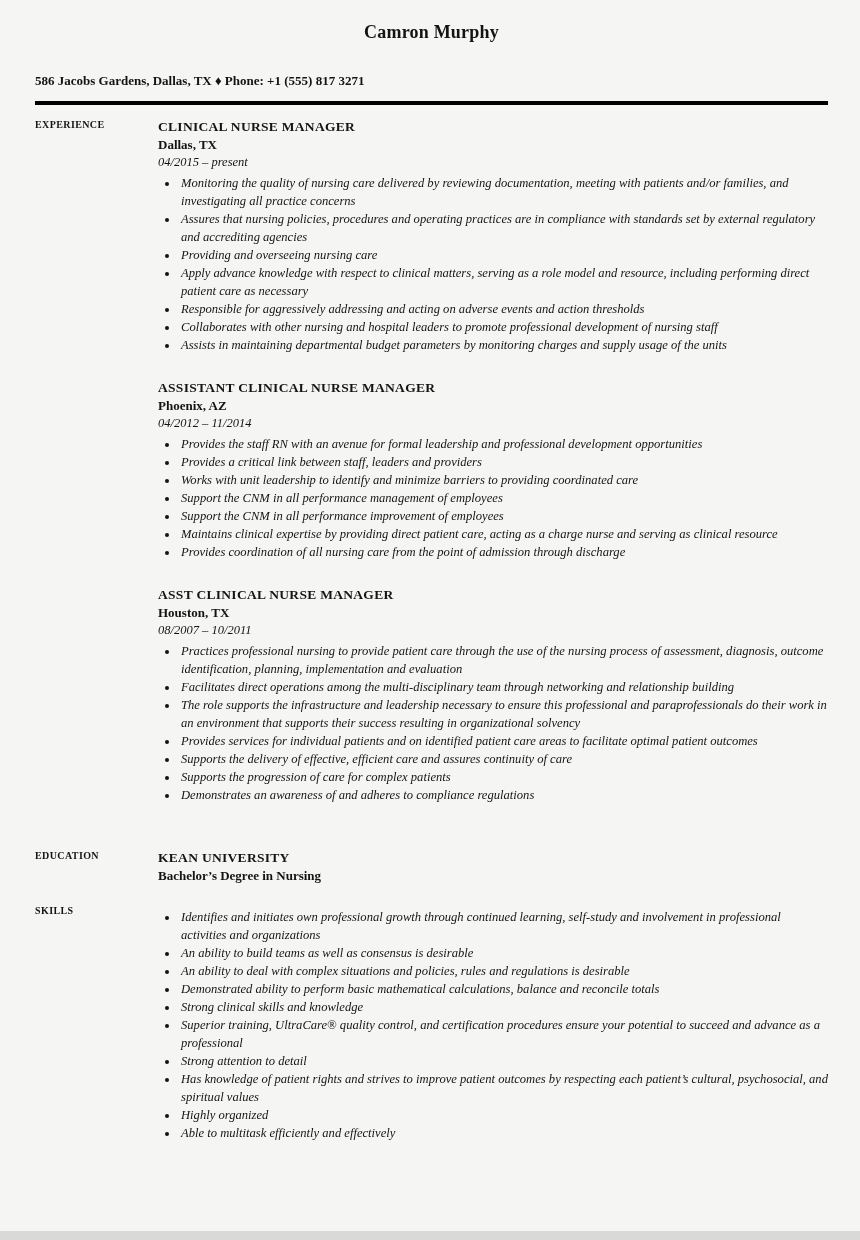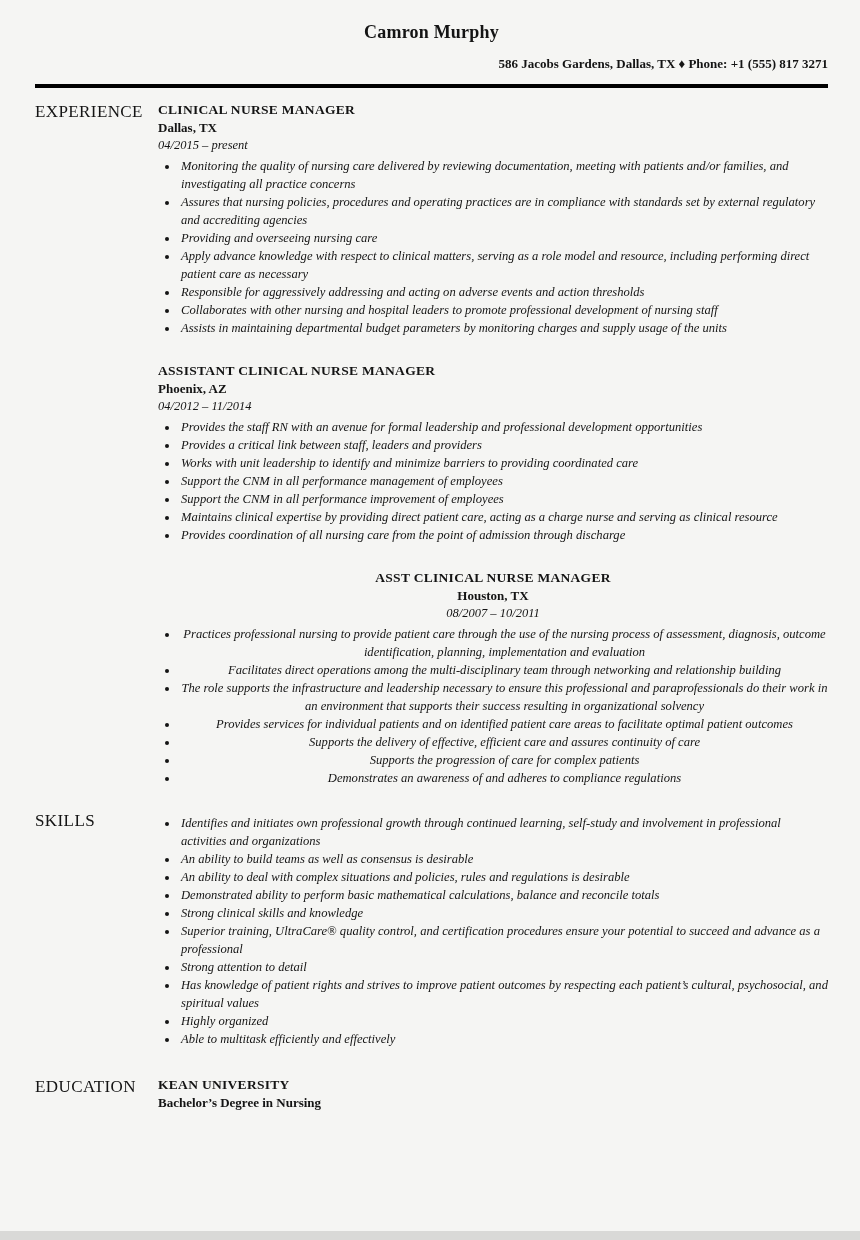--- a/index.html
+++ b/index.html
@@ -16,49 +16,49 @@
   .page { padding:22px 32px 30px 35px; }
 
   
   .hdr-name {
     text-align:center;
     font-size:18px;
     font-weight:bold;
     letter-spacing:.2px;
   }
   .hdr-contact {
-    text-align:right;
+    text-align:left;
     font-weight:bold;
     font-size:13px;
-    margin-top:13px;
+    margin-top:30px;
   }
   .hdr-rule {
     border:none;
     border-top:4px solid #000;
     margin-top:12px;
   }
 
   
   .row { display:flex; align-items:flex-start; }
   .row-experience { margin-top:13px; }
   .row-education  { margin-top:28px; }
   .row-skills     { margin-top:19px; }
   .sec-label {
     flex:0 0 123px;
     width:123px;
-    font-weight:normal;
-    font-size:17px;
+    font-weight:bold;
+    font-size:10px;
     letter-spacing:.4px;
     padding-top:1px;
   }
   .sec-content { flex:1; min-width:0; }
 
   
   .job { margin-bottom:25px; }
-  .job:last-child { margin-bottom:4px;text-align:center; }
+  .job:last-child { margin-bottom:17px; }
   .job-title {
     font-size:13.5px;
     font-weight:bold;
     letter-spacing:.3px;
     line-height:17px;
   }
   .job-loc {
     font-weight:bold;
     font-size:13px;
     line-height:19px;
@@ -158,41 +158,41 @@
             <li>Provides services for individual patients and on identified patient care areas to facilitate optimal patient outcomes</li>
             <li>Supports the delivery of effective, efficient care and assures continuity of care</li>
             <li>Supports the progression of care for complex patients</li>
             <li>Demonstrates an awareness of and adheres to compliance regulations</li>
           </ul>
       </article>
 
     </div>
   </section>
 
+  <section class="row row-education">
+    <div class="sec-label">EDUCATION</div>
+    <div class="sec-content">
+      <h2 class="edu-school">KEAN UNIVERSITY</h2>
+      <div class="edu-degree">Bachelor’s Degree in Nursing</div>
+    </div>
+  </section>
+
   <section class="row row-skills">
     <div class="sec-label">SKILLS</div>
     <div class="sec-content">
       <ul class="bullets">
           <li>Identifies and initiates own professional growth through continued learning, self-study and involvement in professional activities and organizations</li>
           <li>An ability to build teams as well as consensus is desirable</li>
           <li>An ability to deal with complex situations and policies, rules and regulations is desirable</li>
           <li>Demonstrated ability to perform basic mathematical calculations, balance and reconcile totals</li>
           <li>Strong clinical skills and knowledge</li>
           <li>Superior training, UltraCare® quality control, and certification procedures ensure your potential to succeed and advance as a professional</li>
           <li>Strong attention to detail</li>
           <li>Has knowledge of patient rights and strives to improve patient outcomes by respecting each patient’s cultural, psychosocial, and spiritual values</li>
           <li>Highly organized</li>
           <li>Able to multitask efficiently and effectively</li>
         </ul>
     </div>
   </section>
 
-  <section class="row row-education">
-    <div class="sec-label">EDUCATION</div>
-    <div class="sec-content">
-      <h2 class="edu-school">KEAN UNIVERSITY</h2>
-      <div class="edu-degree">Bachelor’s Degree in Nursing</div>
-    </div>
-  </section>
-
 </div>
 
 <div class="page-edge"></div>
 
 </body></html>

